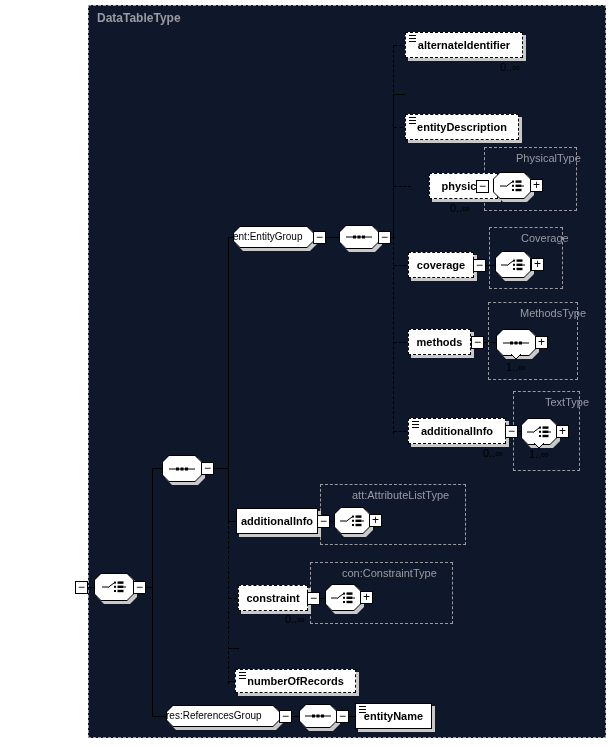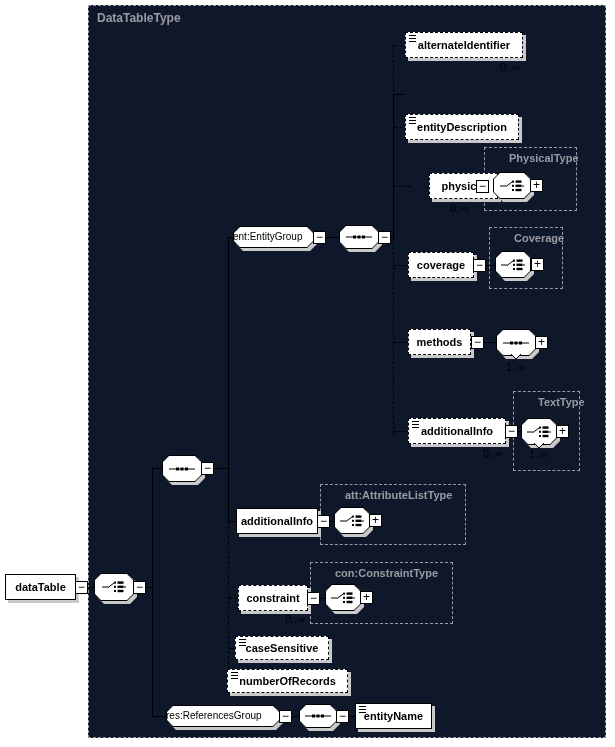--- a/index.html
+++ b/index.html
@@ -33,21 +33,21 @@
     font-weight:normal; color:#000; z-index:5;
   }
   
   .occ { position:absolute; font-size:11px; color:#000; }
   .occ.right { text-align:right; }
   .occ.center { text-align:center; }
   
   .tbox {
     position:absolute; border:1px dashed #9a9aa2; box-sizing:border-box; background:transparent;
   }
-  .tlabel { position:absolute; left:0; top:4px; font-size:11px; font-weight:bold; color:#9a9aa2; white-space:nowrap;padding-left:24px; }
+  .tlabel { position:absolute; left:7px; top:4px; font-size:11px; font-weight:normal; color:#9a9aa2; white-space:nowrap;padding-left:24px; }
   
   .oct { position:absolute; }
   .oct::before {
     content:""; position:absolute; inset:0; background:#c9c9c9; transform:translate(3px,3px);
     clip-path:polygon(7px 0,calc(100% - 7px) 0,100% 7px,100% calc(100% - 7px),calc(100% - 7px) 100%,7px 100%,0 calc(100% - 7px),0 7px);
   }
   .o-bd {
     position:absolute; inset:0; background:#000;
     clip-path:polygon(7px 0,calc(100% - 7px) 0,100% 7px,100% calc(100% - 7px),calc(100% - 7px) 100%,7px 100%,0 calc(100% - 7px),0 7px);
   }
@@ -105,33 +105,33 @@
   <div class="hl" style="left:152px;top:716px;width:15px"></div>
   <div class="hl" style="left:292px;top:716px;width:8px"></div>
   <div class="hl" style="left:349px;top:716px;width:7px"></div>
 
   <div class="tbox" style="left:484px;top:147px;width:93px;height:64px">
     <span class="tlabel">PhysicalType</span>
   </div>
   <div class="tbox" style="left:489px;top:227px;width:74px;height:62px">
     <span class="tlabel">Coverage</span>
   </div>
+  <div class="tbox" style="left:488px;top:302px;width:90px;height:78px">
+    <span class="tlabel">MethodsType</span>
+  </div>
   <div class="tbox" style="left:513px;top:391px;width:67px;height:80px">
     <span class="tlabel">TextType</span>
   </div>
   <div class="tbox" style="left:310px;top:562px;width:143px;height:62px">
     <span class="tlabel">con:ConstraintType</span>
   </div>
   <div class="tbox" style="left:320px;top:484px;width:146px;height:61px">
     <span class="tlabel">att:AttributeListType</span>
   </div>
 
-  <div class="ebox" style="left:5px;top:574px;width:71px;height:26px">
-    <span>dataTable</span>
-  </div>
   <span class="exp" style="left:75px;top:581px">−</span>
 
   <div class="oct" style="left:94px;top:573px;width:40px;height:28px">
     <span class="o-bd"></span>
       <span class="o-fl"></span>
     <svg class="glyph" width="24" height="14" viewBox="0 0 24 14">
       <line x1="0" y1="7" x2="6" y2="7" stroke="#000"></line>
         <line x1="6" y1="7.5" x2="12" y2="3" stroke="#000"></line>
       <rect x="12" y="1.6" width="2" height="2"></rect>
         <rect x="15.5" y="1.4" width="6" height="2.4"></rect>
@@ -313,26 +313,22 @@
         <rect x="15.5" y="1.4" width="6" height="2.4"></rect>
       <rect x="12" y="5.8" width="2" height="2"></rect>
         <rect x="15.5" y="5.6" width="6" height="2.4"></rect>
       <rect x="12" y="10" width="2" height="2"></rect>
         <rect x="15.5" y="9.8" width="6" height="2.4"></rect>
       <line x1="21.5" y1="7" x2="24" y2="7" stroke="#000"></line>
     </svg>
   </div>
   <span class="exp" style="left:360px;top:591px">+</span>
 
-  <div class="ebox dashed" style="left:235px;top:636px;width:94px;height:24px">
-    <span class="cicon"></span>
-    <span>caseSensitive</span>
-  </div>
-
-  <div class="ebox dashed" style="left:227px;top:669px;width:121px;height:24px">
+
+  <div class="ebox dashed" style="left:235px;top:669px;width:121px;height:24px">
     <span class="cicon"></span>
     <span>numberOfRecords</span>
   </div>
 
   <div class="oct" style="left:166px;top:705px;width:114px;height:22px">
     <span class="o-bd"></span>
       <span class="o-fl"></span>
     <span class="glabel" style="line-height:22px">res:ReferencesGroup</span>
   </div>
   <span class="exp" style="left:279px;top:710px">−</span>

